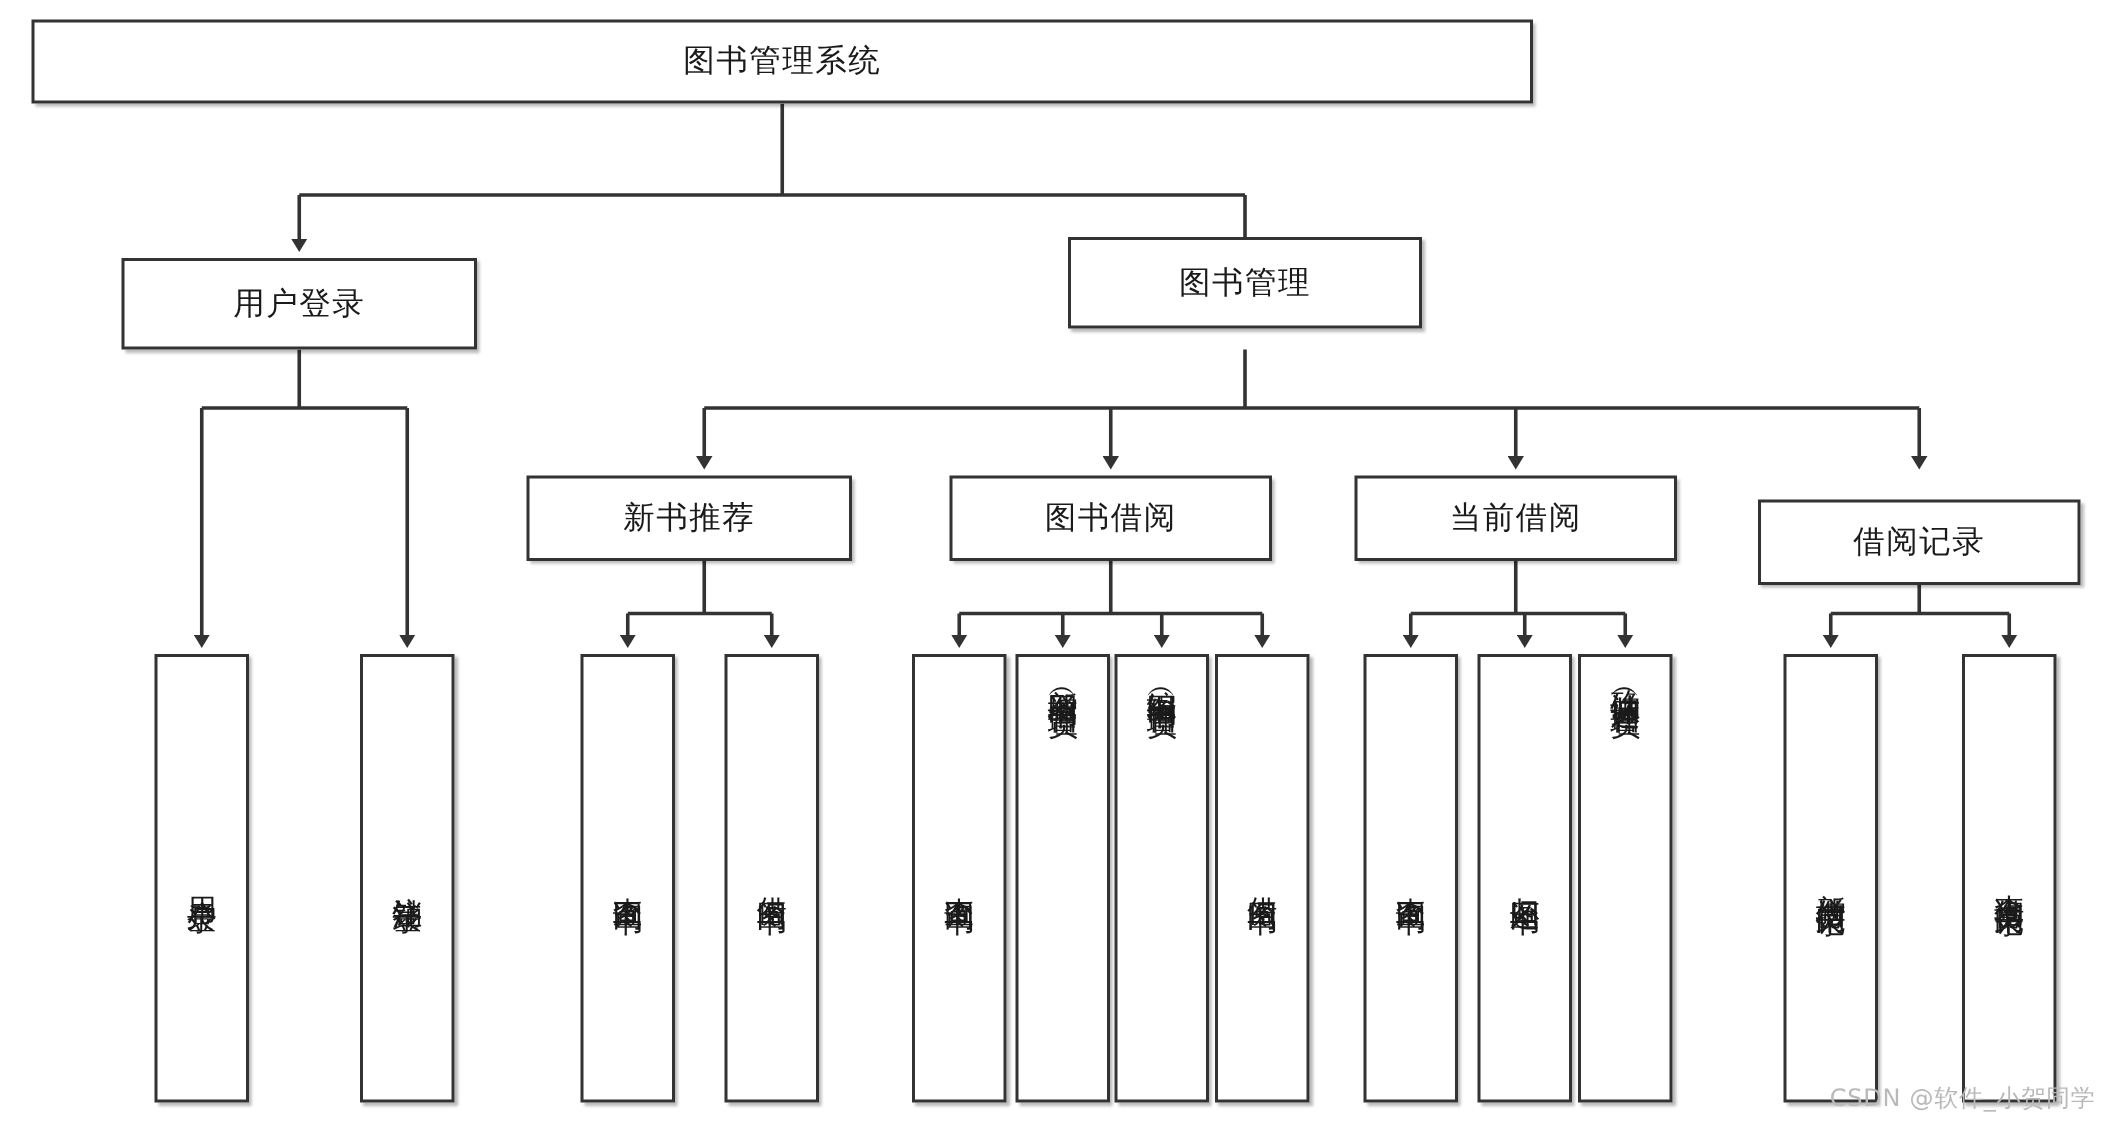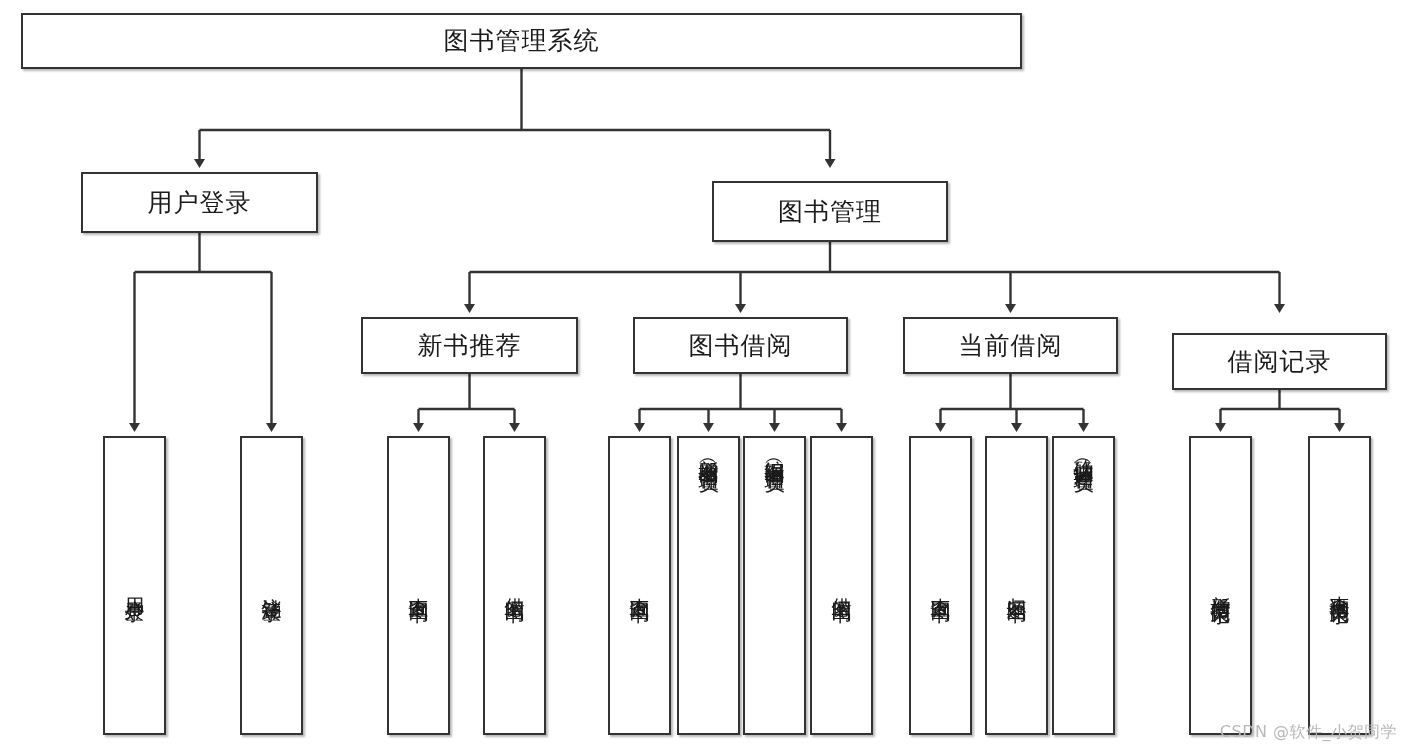--- a/index.html
+++ b/index.html
@@ -31,21 +31,21 @@
     box-sizing: border-box;
     background: #ffffff;
     border: 2px solid #333333;
     box-shadow: 2px 2px 2px rgba(0,0,0,0.28);
     display: flex;
     align-items: center;
     justify-content: center;
     color: #1a1a1a;
   }
   .node.horiz {
-    font-size: 25px;
+    font-size: 21px;
     letter-spacing: 1px;
     line-height: 1.2;
     white-space: nowrap;
   }
   .node.vert {
     writing-mode: vertical-rl;
     text-orientation: upright;
     font-size: 20px;
     line-height: 1.45;
     letter-spacing: 2px;
@@ -125,25 +125,25 @@
     </g>
   </svg>
 
   <div class="node horiz" style="left:21px; top:13px; width:1001px; height:56px;">
     <span class="node-label">图书管理系统</span>
   </div>
 
   <div class="node horiz" style="left:81px; top:172px; width:237px; height:61px;">
     <span class="node-label">用户登录</span>
   </div>
-  <div class="node horiz" style="left:712px; top:181px; width:236px; height:61px;">
+  <div class="node horiz" style="left:712px; top:158px; width:236px; height:61px;">
     <span class="node-label">图书管理</span>
   </div>
 
-  <div class="node horiz" style="left:361px; top:317px; width:217px; height:57px;text-align:right;">
+  <div class="node horiz" style="left:351px; top:317px; width:217px; height:57px;text-align:right;">
     <span class="node-label">新书推荐</span>
   </div>
   <div class="node horiz" style="left:903px; top:317px; width:215px; height:57px;">
     <span class="node-label">当前借阅</span>
   </div>
   <div class="node horiz" style="left:633px; top:317px; width:215px; height:57px;">
     <span class="node-label">图书借阅</span>
   </div>
   <div class="node horiz" style="left:1172px; top:333px; width:215px; height:57px;">
     <span class="node-label">借阅记录</span>

